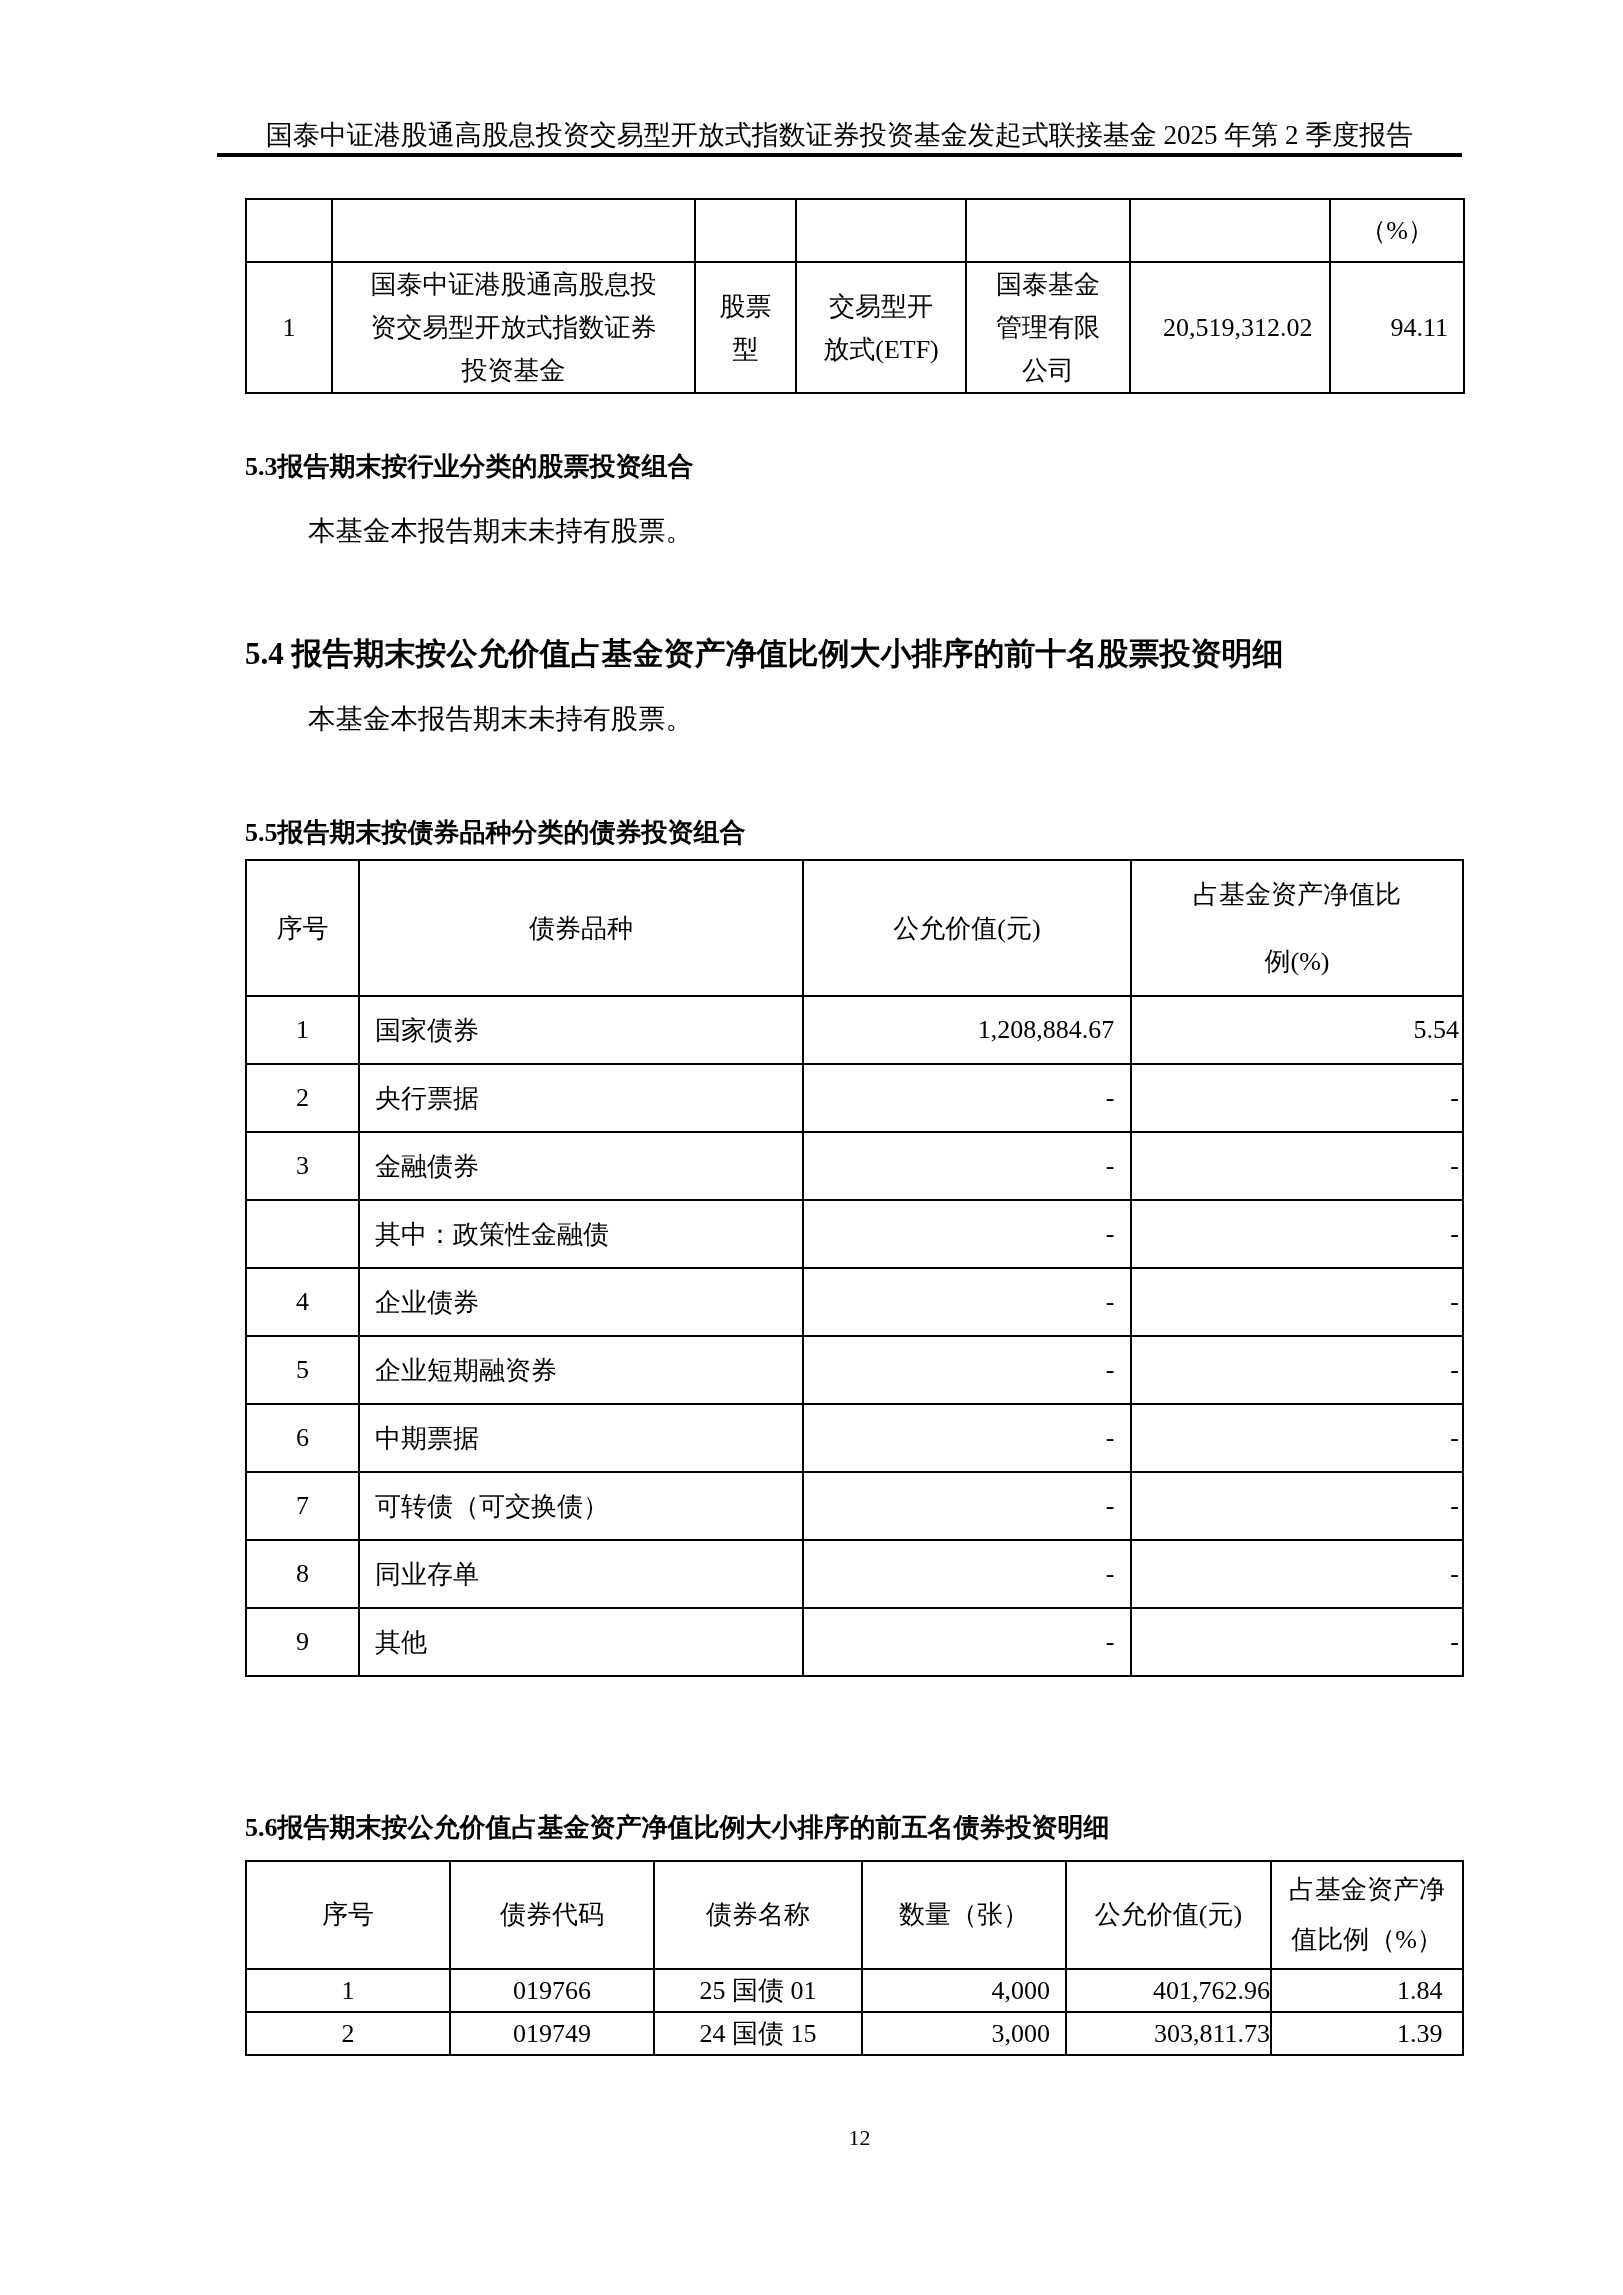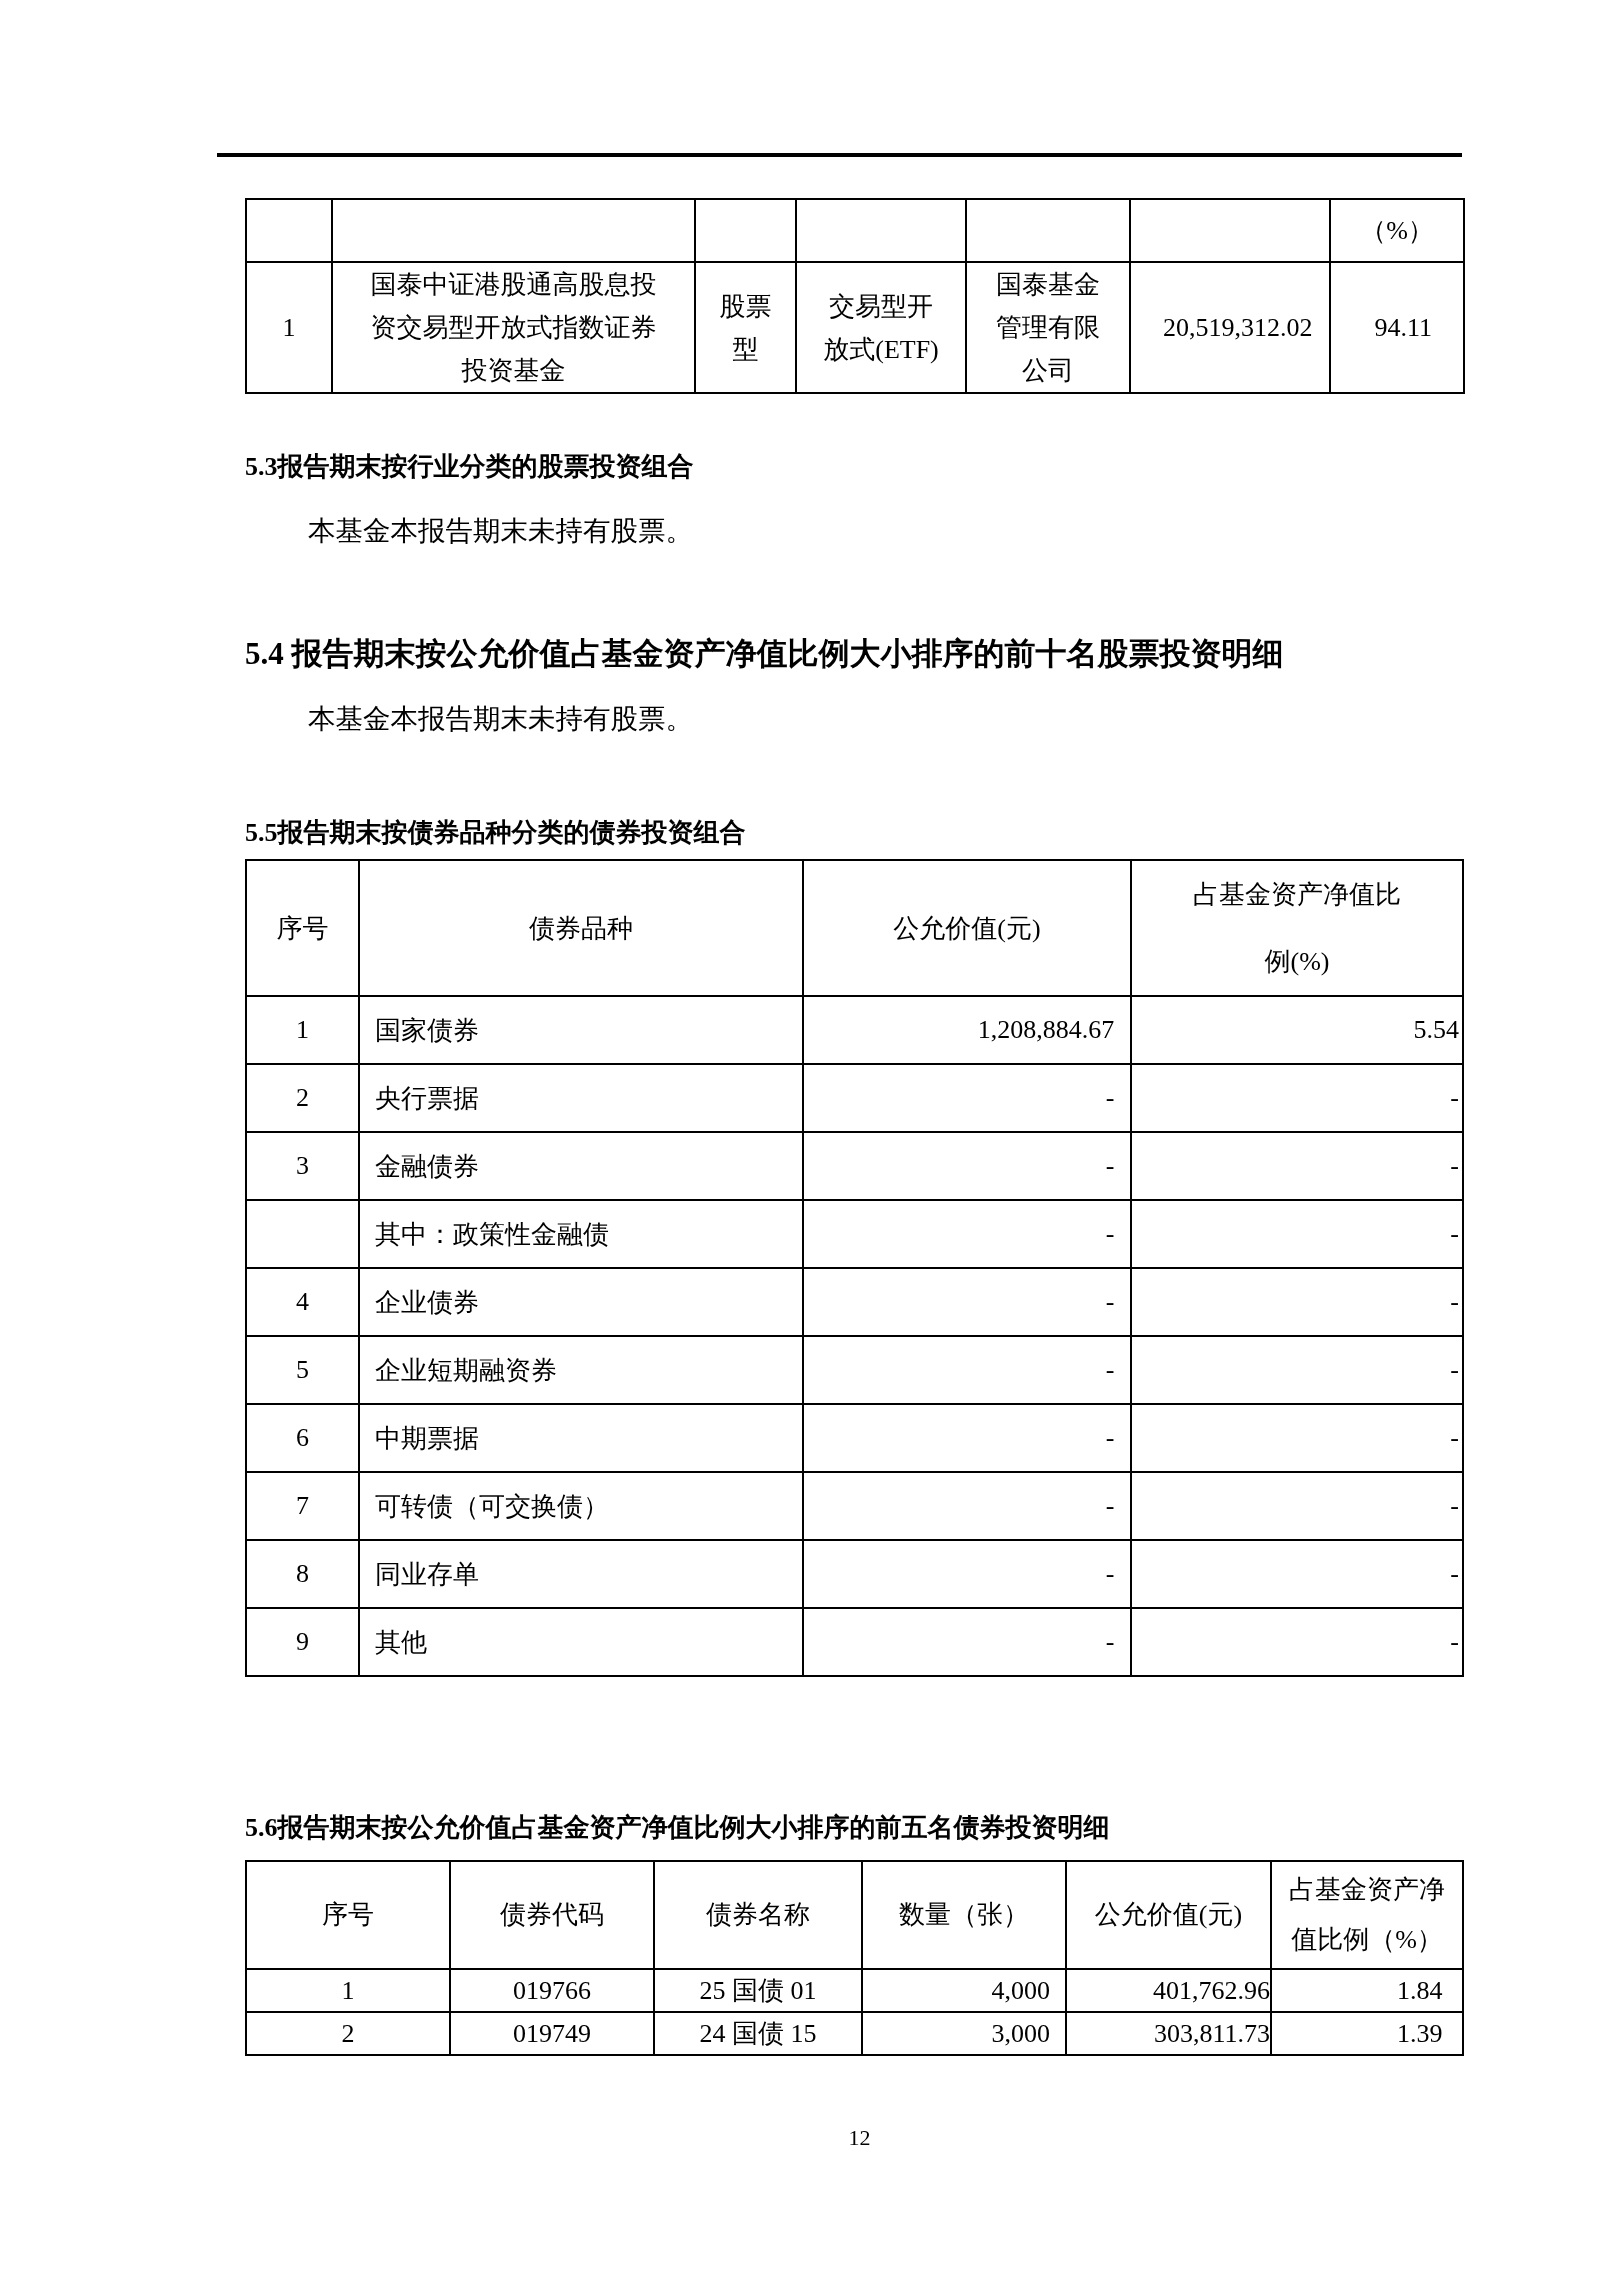--- a/index.html
+++ b/index.html
@@ -22,21 +22,21 @@
   #table1 col:nth-child(2){width:363px}
   #table1 col:nth-child(3){width:101px}
   #table1 col:nth-child(4){width:170px}
   #table1 col:nth-child(5){width:164px}
   #table1 col:nth-child(6){width:200px}
   #table1 col:nth-child(7){width:134px}
   #table1 tr.hrow{height:63px}
   #table1 tr.drow{height:130px}
   #table1 td{text-align:center;line-height:43px}
   #table1 td.num{text-align:right;padding-right:16.4px}
-  #table1 td.pct{text-align:right;padding-right:31px}
+  #table1 td.pct{text-align:right;padding-right:15px}
 
   
   .h{position:absolute;left:245px;font-weight:bold;line-height:1.15;white-space:nowrap;}
   #h53{top:452px;font-size:26px}
   #h54{top:636px;font-size:31px}
   #h55{top:818px;font-size:26px}
   #h56{top:1813px;font-size:26px}
   .para{position:absolute;left:245px;font-size:27.5px;line-height:1.25;white-space:nowrap;padding-left:63px;}
   #p53{top:514px}
   #p54{top:702px}
@@ -73,20 +73,21 @@
   #t56 tbody td:nth-child(5){text-align:right;}
   #t56 tbody td:nth-child(6){text-align:right;padding-right:19.6px}
 
   .pagenum{position:absolute;top:2125px;left:0;width:1623px;text-align:center;font-size:22px;padding-left:48px;}
 </style>
 </head>
 <body>
 
 <div class="page">
 
+  <div class="doc-title">国泰中证港股通高股息投资交易型开放式指数证券投资基金发起式联接基金 2025 年第 2 季度报告</div>
   <div class="doc-rule"></div>
 
   <table id="table1">
     <colgroup>
         <col>
         <col>
         <col>
         <col>
         <col>
         <col>

